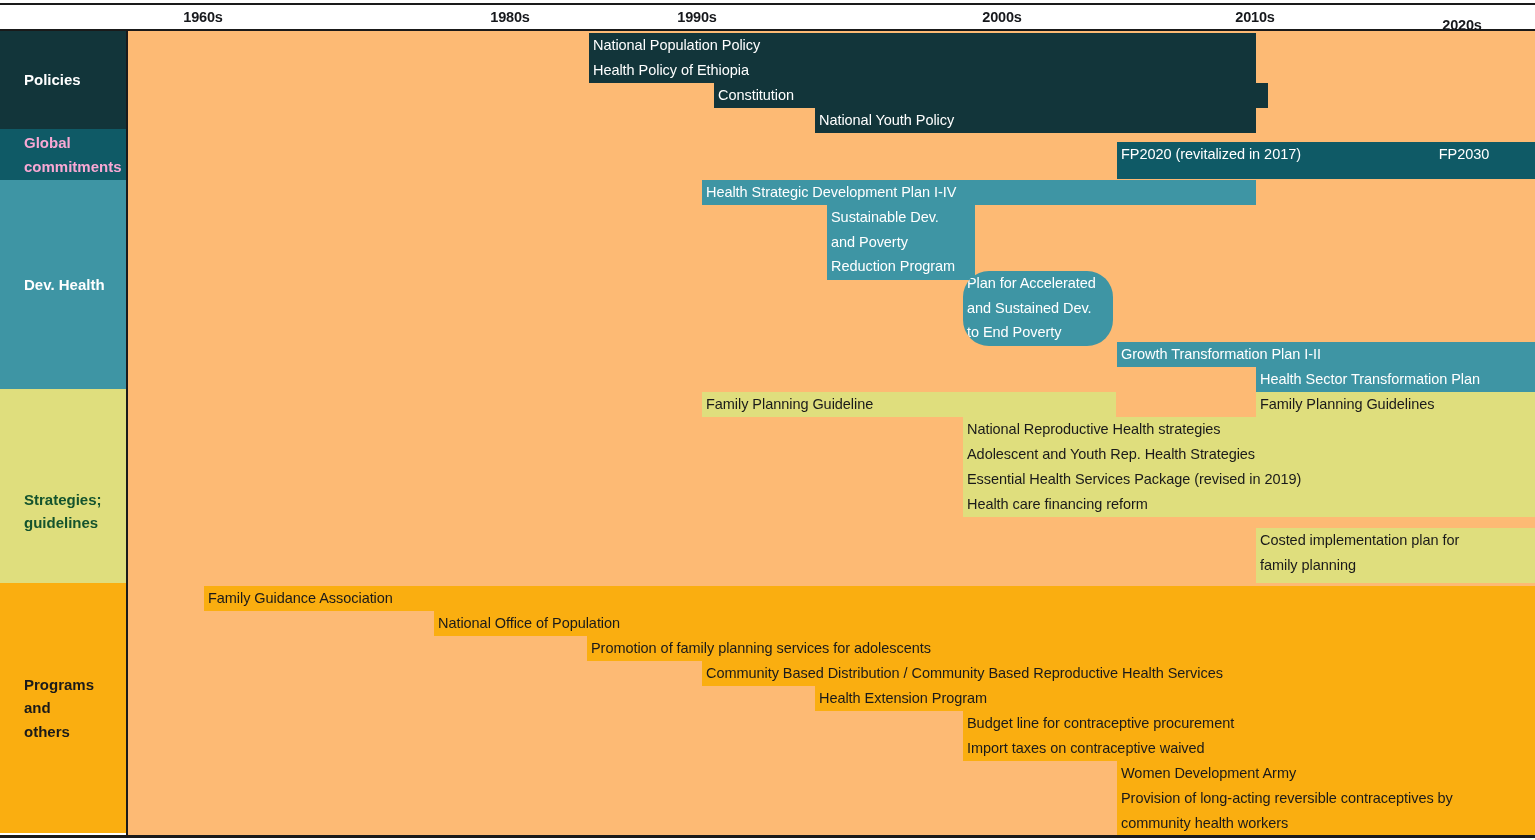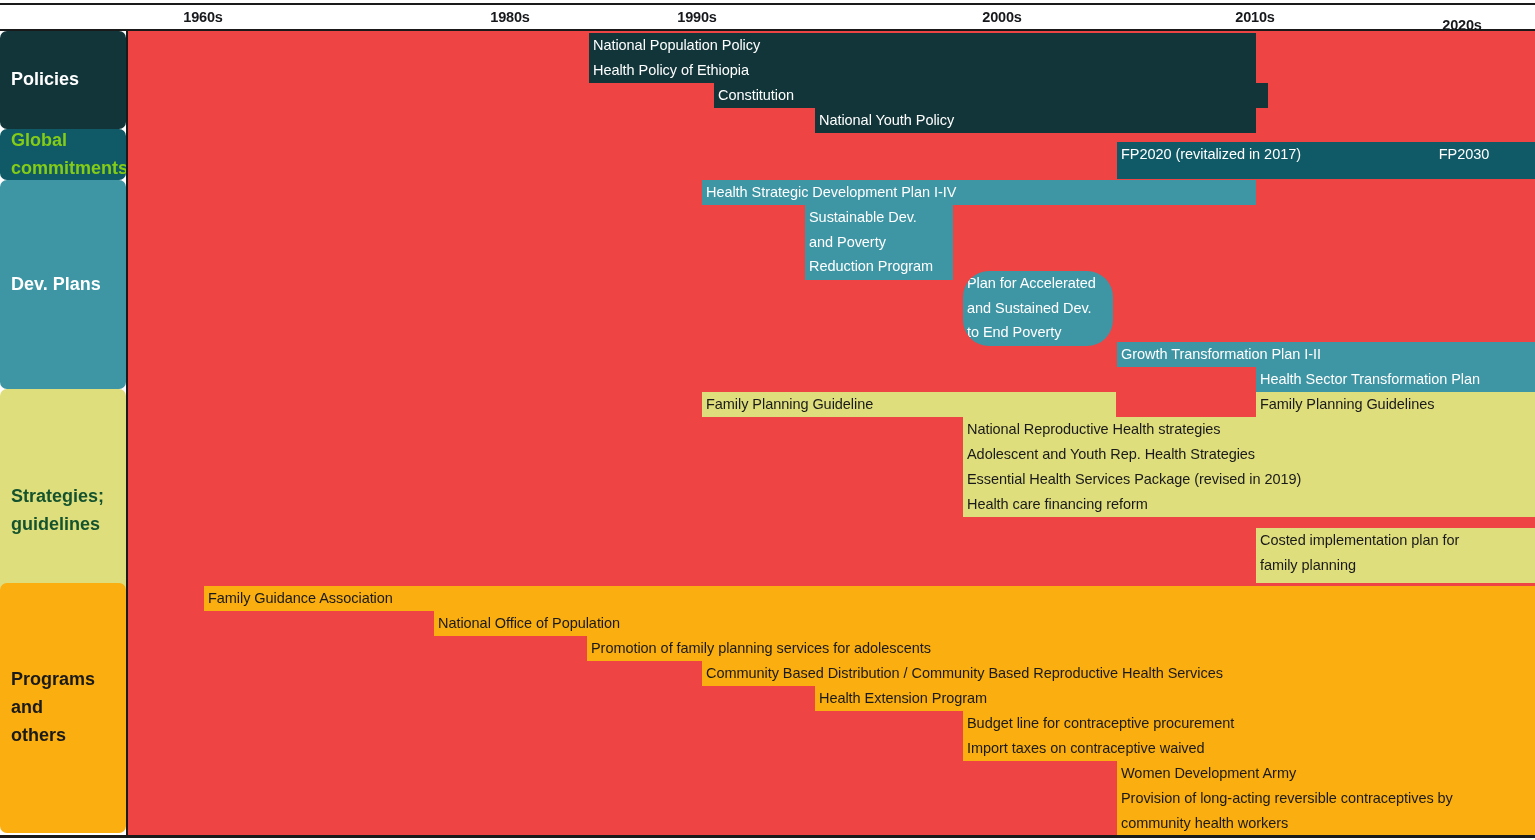--- a/index.html
+++ b/index.html
@@ -29,31 +29,30 @@
     transform:translateX(-50%);
     white-space:nowrap;
     letter-spacing:-0.2px;
   }
 
   
   .rowlabels { position:absolute; left:0; top:31px; width:126px; height:804px; }
   .rowlabel {
     position:absolute; left:0; width:126px;
     display:flex; align-items:center;
-    padding-left:11px; padding-right:4px;
-    font-size:18px; font-weight:bold;
+    padding-left:24px; padding-right:4px;
+    font-size:15px; font-weight:bold;
     line-height:1.55;
-    border-radius:7px;
   }
 
   
   .plot {
     position:absolute; left:126px; top:31px;
     width:1409px; height:804px;
-    background:#ef4444;
+    background:#fdba74;
     border-left:2px solid #1a1a1a;
     padding-left:28px;
   }
   .plot-bottom-rule {
     position:absolute; left:0; top:835px; width:1535px; height:3px;
     background:#1a1a1a;
   }
 
   
   .bar {
@@ -83,38 +82,38 @@
       <div class="axis-label" style="left: 357px; margin-top: 28px;">1970s</div>
       <div class="axis-label" style="left: 510px;">1980s</div>
       <div class="axis-label" style="left: 670px; margin-left: 27px;">1990s</div>
       <div class="axis-label" style="left: 1002px;">2000s</div>
       <div class="axis-label" style="left: 1255px;">2010s</div>
       <div class="axis-label" style="left: 1462px; margin-top: 8px;">2020s</div>
     </div>
 
   <div class="rowlabels" id="rowlabels">
       <div class="rowlabel" style="top: 0px; height: 98px; background: rgb(18, 53, 58); color: rgb(255, 255, 255); white-space: pre-line;">Policies</div>
-      <div class="rowlabel" style="top: 98px; height: 51px; background: rgb(15, 90, 102); color: #84cc16; white-space: pre-line;">Global
+      <div class="rowlabel" style="top: 98px; height: 51px; background: rgb(15, 90, 102); color: #f9a8d4; white-space: pre-line;">Global
 commitments</div>
-      <div class="rowlabel" style="top: 149px; height: 209px; background: rgb(62, 149, 164); color: rgb(255, 255, 255); white-space: pre-line;">Dev. Plans</div>
+      <div class="rowlabel" style="top: 149px; height: 209px; background: rgb(62, 149, 164); color: rgb(255, 255, 255); white-space: pre-line;">Dev. Health</div>
       <div class="rowlabel" style="top: 358px; height: 244px; background: rgb(223, 222, 125); color: #14532d; white-space: pre-line;">Strategies;
 guidelines</div>
       <div class="rowlabel" style="top: 552px; height: 250px; background: rgb(250, 174, 16); color: rgb(26, 26, 26); white-space: pre-line;">Programs and
 others</div>
     </div>
 
   <div class="plot" id="plot">
       <div class="bar dark" style="left: 461px; top: 2px; width: 667px; height: 25px;">National Population Policy</div>
       <div class="bar dark" style="left: 461px; top: 27px; width: 667px; height: 25px;">Health Policy of Ethiopia</div>
       <div class="bar dark" style="left: 586px; top: 52px; width: 554px; height: 25px;">Constitution</div>
       <div class="bar dark" style="left: 687px; top: 77px; width: 441px; height: 25px;">National Youth Policy</div>
       <div class="bar teal" style="left: 989px; top: 111px; width: 420px; height: 37px;">FP2020 (revitalized in 2017)</div>
       <div class="bar teal" style="left: 1262px; top: 111px; width: 147px; height: 37px; text-align: center;">FP2030</div>
       <div class="bar midteal" style="left: 574px; top: 149px; width: 554px; height: 25px;">Health Strategic Development Plan I-IV</div>
-      <div class="bar midteal" style="left: 677px; top: 174px; width: 148px; height: 75px;">Sustainable Dev.
+      <div class="bar midteal" style="left: 699px; top: 174px; width: 148px; height: 75px;">Sustainable Dev.
 and Poverty
 Reduction Program</div>
       <div class="bar midteal" style="left: 835px; top: 240px; width: 150px; height: 75px; border-radius: 26px;">Plan for Accelerated
 and Sustained Dev.
 to End Poverty</div>
       <div class="bar midteal" style="left: 989px; top: 311px; width: 420px; height: 25px;">Growth Transformation Plan I-II</div>
       <div class="bar midteal" style="left: 1128px; top: 336px; width: 281px; height: 25px;">Health Sector Transformation Plan</div>
       <div class="bar yellow" style="left: 574px; top: 361px; width: 414px; height: 25px;">Family Planning Guideline</div>
       <div class="bar yellow" style="left: 1128px; top: 361px; width: 281px; height: 25px;">Family Planning Guidelines</div>
       <div class="bar yellow" style="left: 835px; top: 386px; width: 574px; height: 25px;">National Reproductive Health strategies</div>

